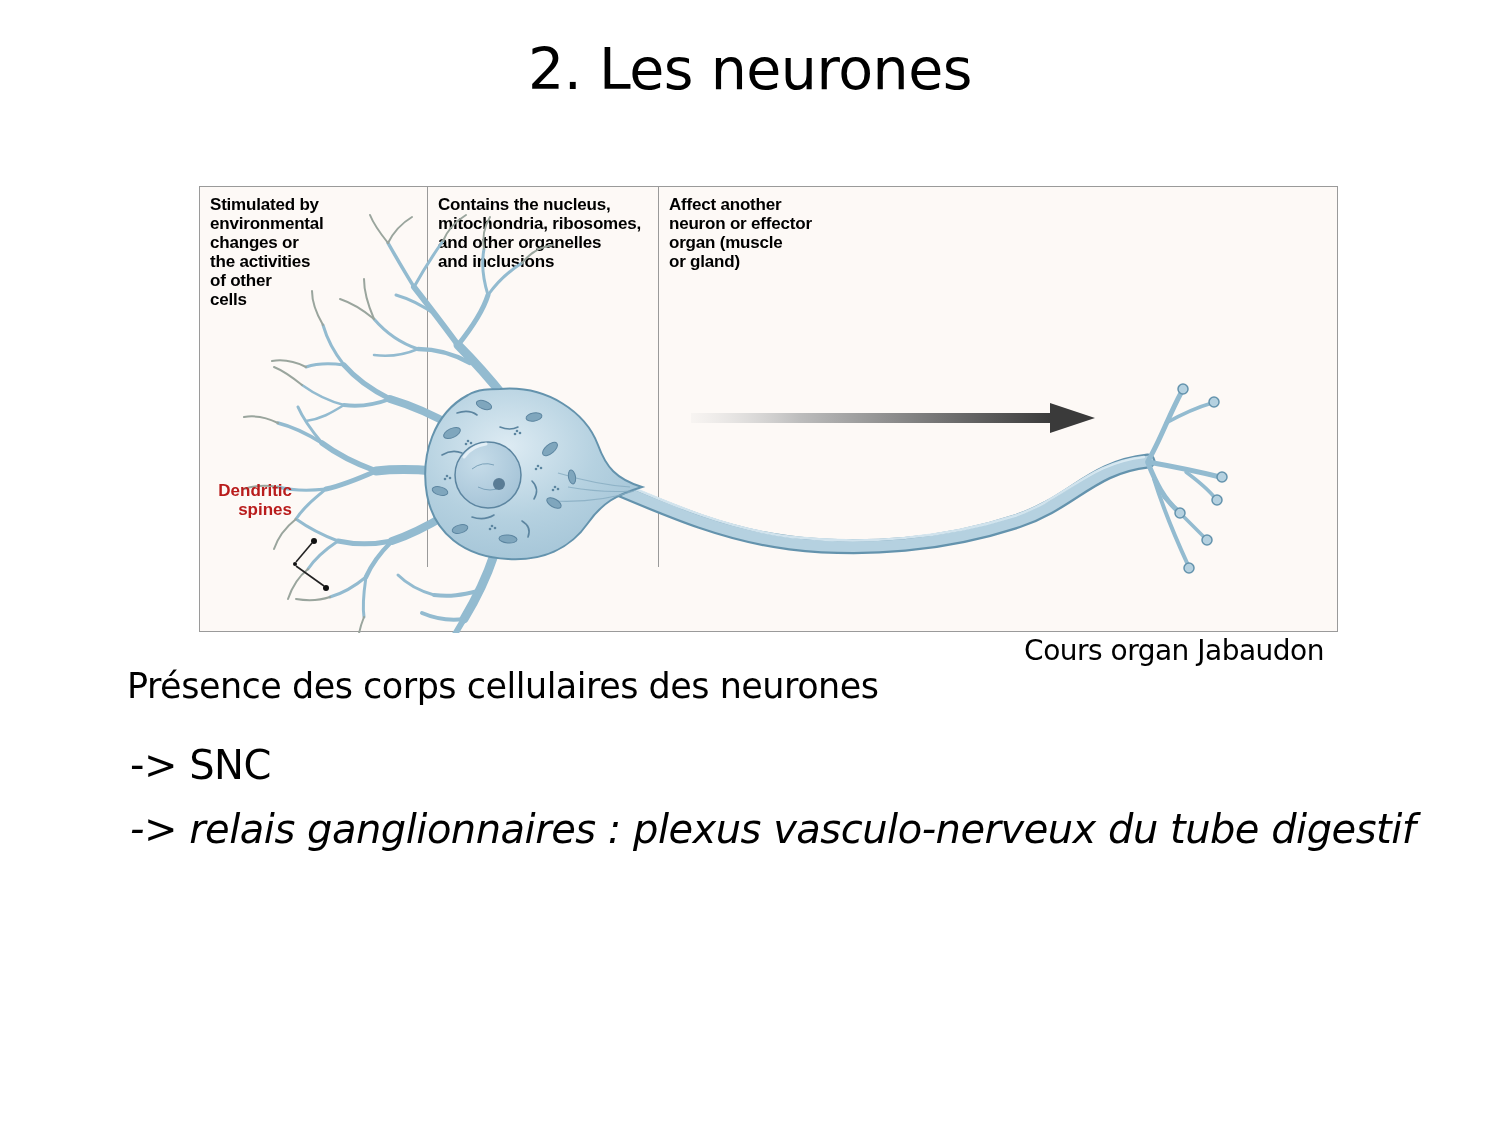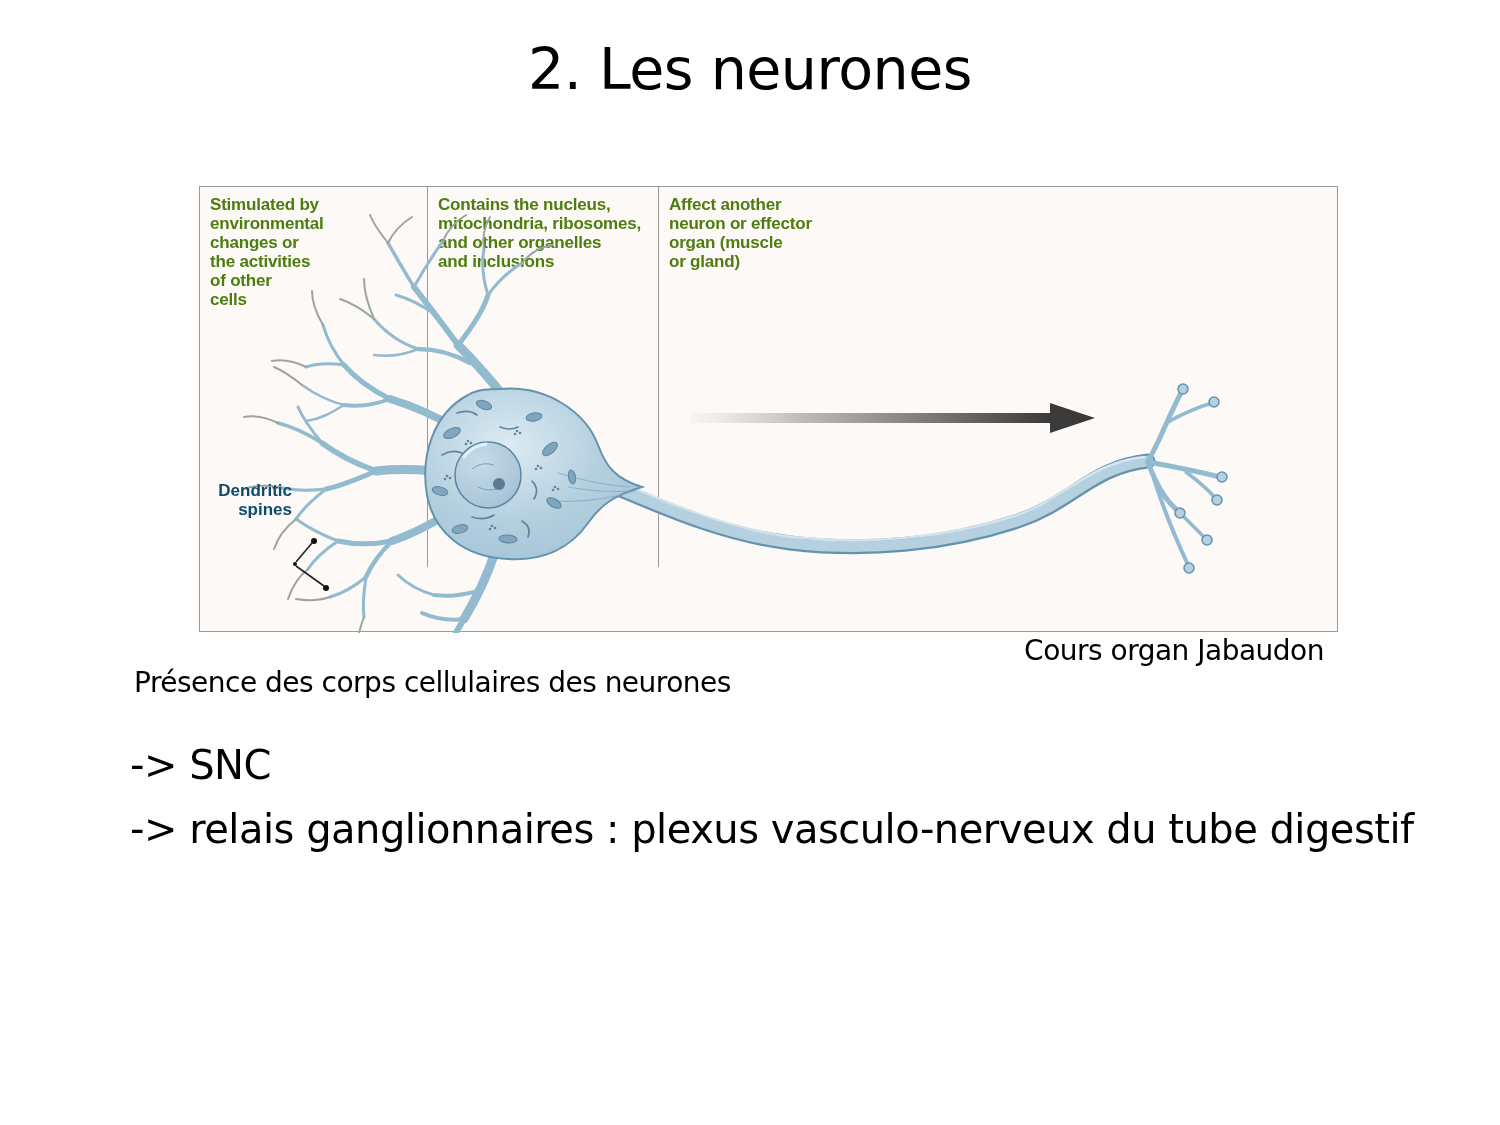--- a/index.html
+++ b/index.html
@@ -13,55 +13,55 @@
   .title {
     position:absolute; top:36px; left:0; width:100%;
     text-align:center; font-size:57px; font-weight:normal;
     letter-spacing:-0.5px; margin:0;
   }
   .credit {
     position:absolute; top:634px; right:176px;
     font-size:28px; letter-spacing:-0.5px;
   }
   .heading {
-    position:absolute; top:666px; left:134px;
-    font-size:28px; letter-spacing:-0.5px;
+    position:absolute; top:666px; left:127px;
+    font-size:35px; letter-spacing:-0.5px;
   }
   .bullet { position:absolute; left:130px; font-size:40px; letter-spacing:-0.5px; }
   .b1 { top:742px; }
-  .b2 { top:806px; }
+  .b2 { top:806px;font-style:italic; }
 
   
   .neuron-figure {
     position:absolute; left:199px; top:186px; width:1139px; height:446px;
     margin:0; border:1px solid var(--table-border,#9a9a9a);
     box-sizing:border-box; background:var(--figure-bg,#fdf9f6);
     font-family:"Liberation Sans", sans-serif;
   }
   .fig-header {
     display:flex; height:64px; background:var(--header-bg,#ecd9c4);
     position:relative; z-index:1;
   }
   .hc {
     display:flex; align-items:center; justify-content:center;
     text-align:center; font-weight:bold; font-size:27px; color:#1f1f1f;
     line-height:1.05; box-sizing:border-box;
   }
   .fig-body { display:flex; height:380px; position:relative; z-index:1; }
   .bc {
     box-sizing:border-box; padding:8px 8px 0 10px;
-    font-weight:bold; font-size:17px; line-height:19px; color:#4d7c0f;
+    font-weight:bold; font-size:17px; line-height:19px; color:#000000;
     white-space:pre-line; letter-spacing:-0.2px;
   }
   .w1 { width:228px; } .w2 { width:231px; } .w3 { width:509px; } .w4 { width:171px; }
   .bc.w1, .bc.w2, .bc.w3 { border-right:1px solid var(--table-border,#9a9a9a); }
   .spines-label {
     position:absolute; left:4px; top:294px; width:88px;
     text-align:right; font-weight:bold; font-size:17px; line-height:19px;
-    color:#0c4a6e; white-space:pre-line; z-index:3;
+    color:#b91c1c; white-space:pre-line; z-index:3;
   }
   .drawing {
     position:absolute; left:0; top:0; width:1139px; height:446px;
     z-index:2; pointer-events:none;
   }
   
   .dend  { stroke:var(--dendrite,#93bbd0); fill:none; stroke-linecap:round; }
   .twig  { stroke:var(--twig,#9aa59d); fill:none; stroke-linecap:round; }
   .soma  { fill:url(#somaGrad); stroke:var(--neuron-outline,#6493ad); stroke-width:2; }
   .axon-out { stroke:var(--neuron-outline,#6493ad); fill:none; stroke-linecap:round; }

